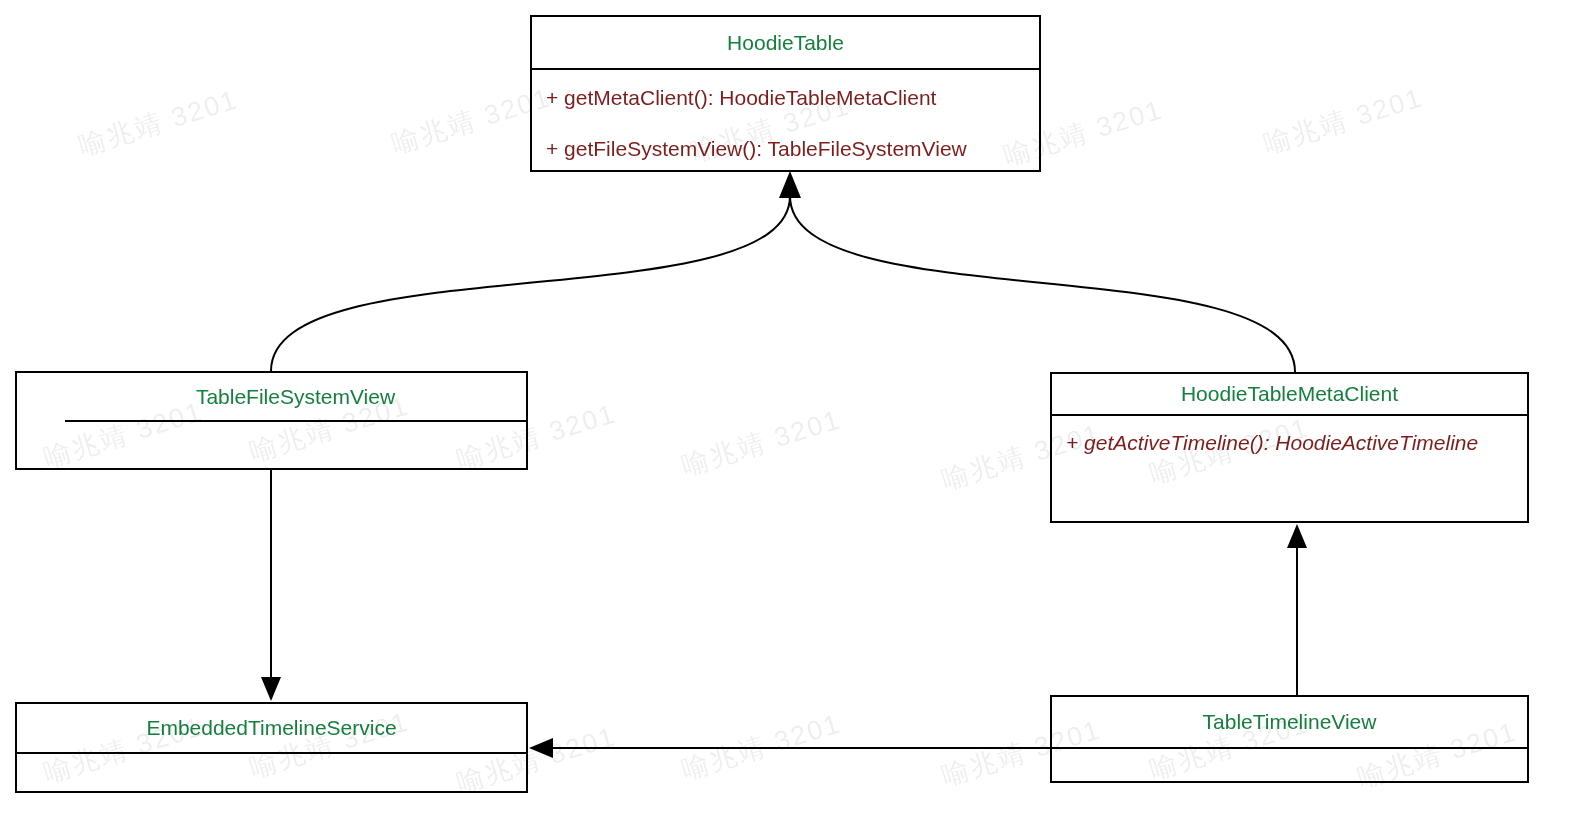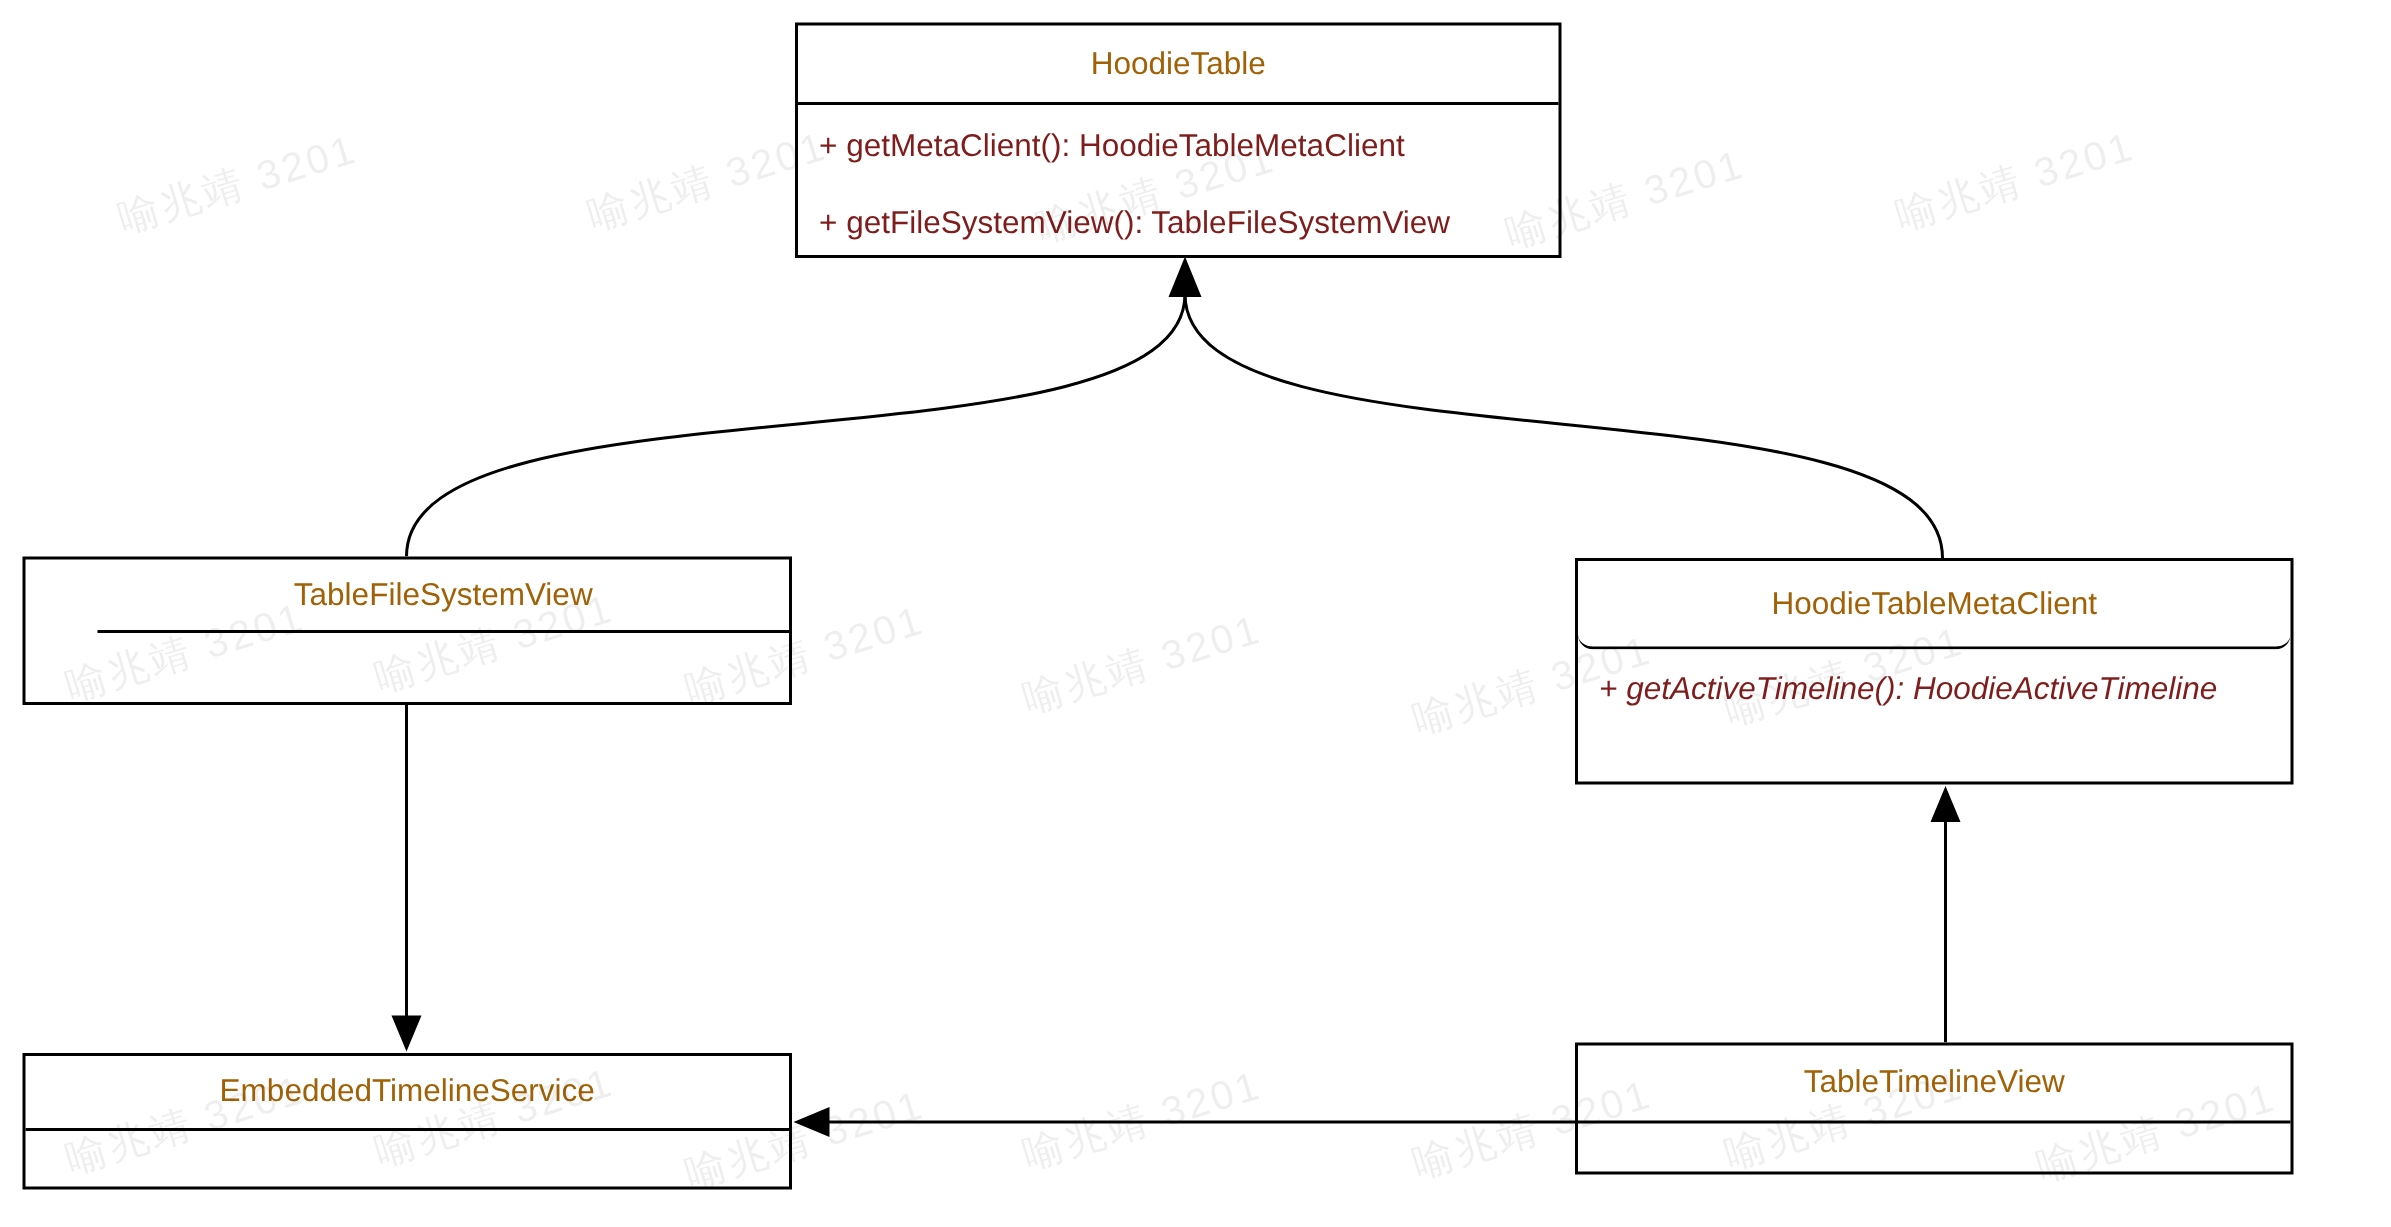--- a/index.html
+++ b/index.html
@@ -29,21 +29,21 @@
     background: #ffffff;
     z-index: 2;
   }
   .uml-class .title {
     box-sizing: border-box;
     border-bottom: 2px solid #000000;
     display: flex;
     align-items: center;
     justify-content: center;
     font-size: 21px;
-    color: #a16207;
+    color: #15803d;
     white-space: nowrap;
   }
   .uml-class .body {
     box-sizing: border-box;
     padding: 2px 0 0 14px;
   }
   .uml-class .method {
     margin: 0;
     height: 51px;
     display: flex;
@@ -51,21 +51,21 @@
     font-size: 21px;
     color: #7f1d1d;
     white-space: nowrap;
   }
   
   #box-hoodie-table          { left: 530px;  top: 15px;  width: 511px; height: 157px; }
   #box-hoodie-table .title   { height: 53px; }
   #box-table-file-system-view        { left: 15px;   top: 371px; width: 513px; height: 99px; }
   #box-table-file-system-view .title { height: 49px; margin-left: 48px; }
   #box-hoodie-table-meta-client        { left: 1050px; top: 372px; width: 479px; height: 151px; }
-  #box-hoodie-table-meta-client .title { height: 59px; border-radius: 10px; }
+  #box-hoodie-table-meta-client .title { height: 42px; }
   #box-hoodie-table-meta-client .method { height: 50px; font-style: italic; }
   #box-embedded-timeline-service        { left: 15px;   top: 702px; width: 513px; height: 91px; }
   #box-embedded-timeline-service .title { height: 50px; }
   #box-table-timeline-view        { left: 1050px; top: 695px; width: 479px; height: 88px; }
   #box-table-timeline-view .title { height: 52px; }
   .watermark-layer {
     position: absolute;
     left: 0; top: 0;
     width: 1594px;
     height: 818px;

